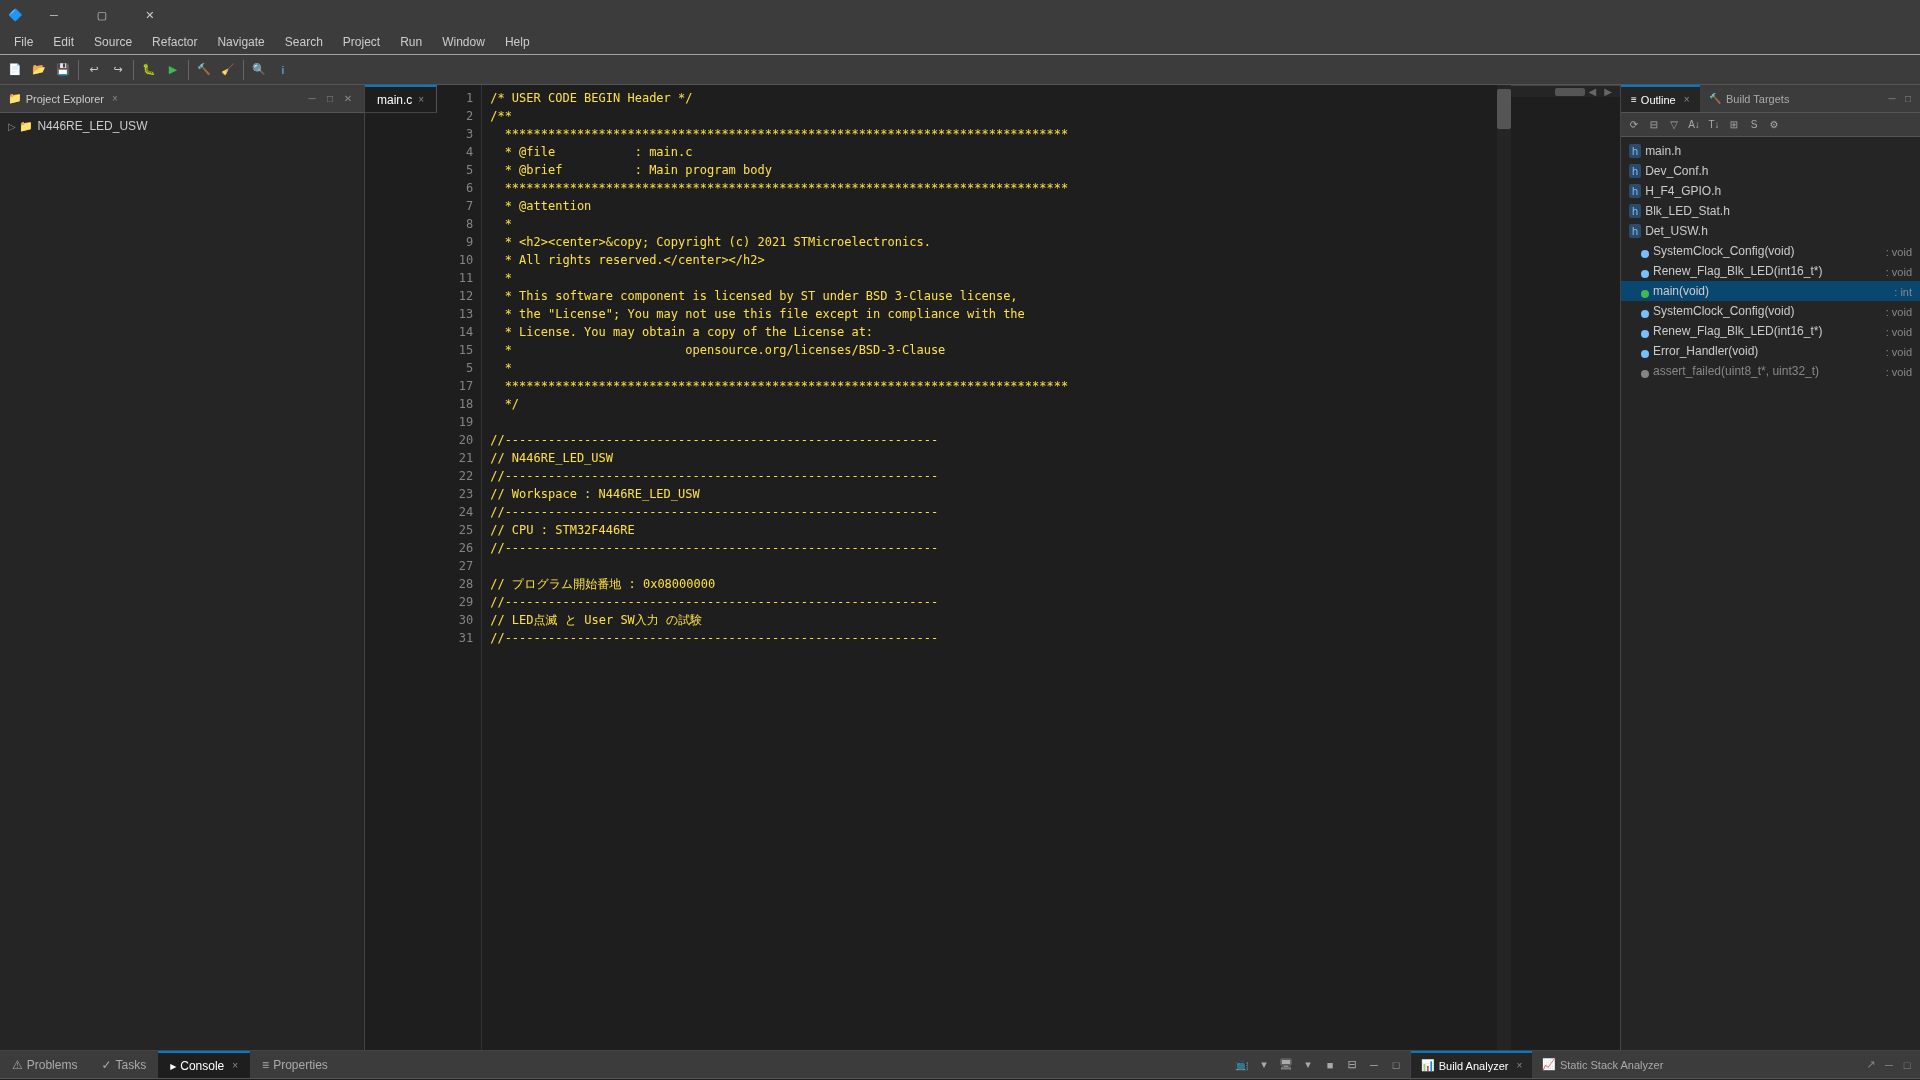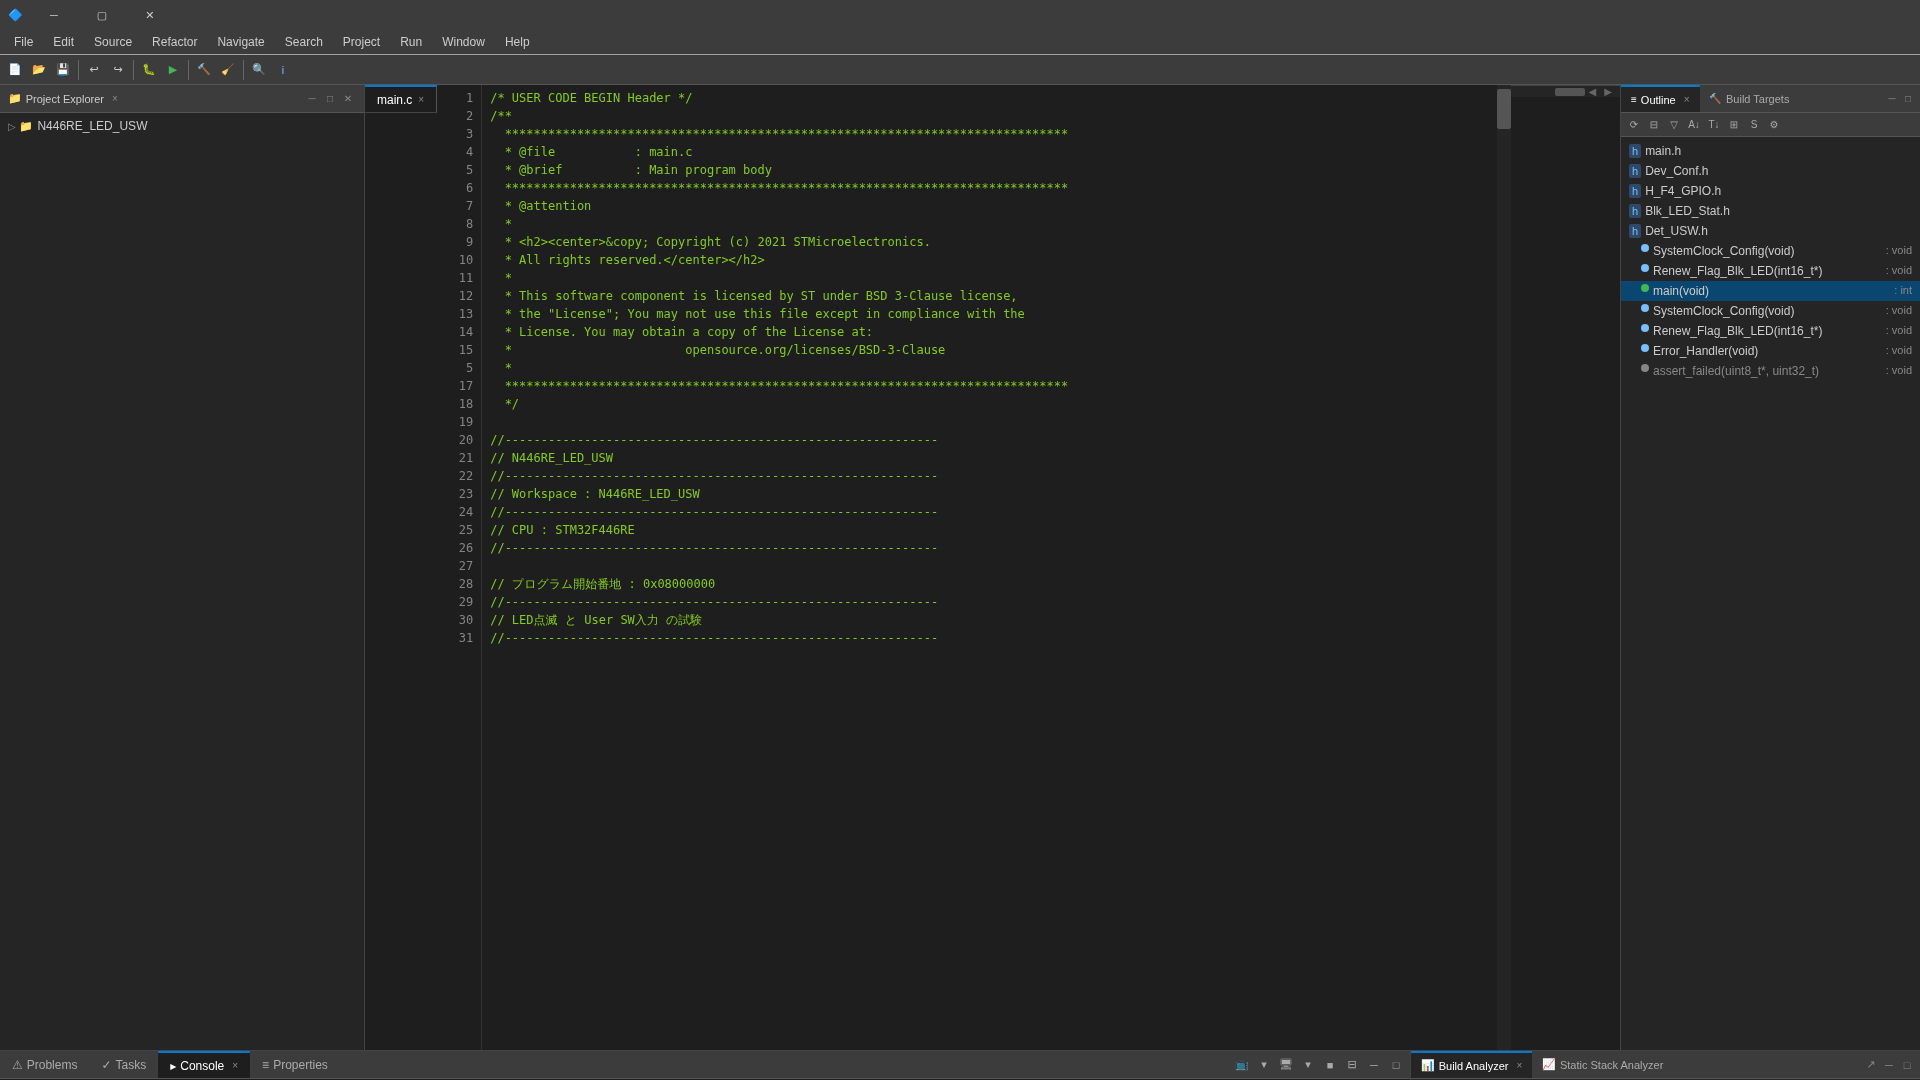--- a/index.html
+++ b/index.html
@@ -212,21 +212,21 @@
       line-height: 18px;
       padding: 4px 8px;
       overflow: auto;
       white-space: pre;
       color: #d4d4d4;
     }
     #editor-scrollbar {
       width: 14px;
       background: #252526;
     }
-    .code-comment { color: #84cc16; }
+    .code-comment { color: #fde047; }
 
     
     #right-panel {
       width: 300px;
       background: #252526;
       border-left: 1px solid #444;
       display: flex;
       flex-direction: column;
     }
     #right-panel-tabs {
@@ -281,21 +281,21 @@
     .outline-file {
       display: flex;
       align-items: center;
       padding: 3px 8px;
       font-size: 12px;
       color: #cccccc;
       gap: 4px;
     }
     .outline-item {
       display: flex;
-      align-items: flex-start;
+      align-items: flex-end;
       padding: 3px 8px 3px 20px;
       font-size: 12px;
       color: #cccccc;
       cursor: pointer;
       gap: 4px;
     }
     .outline-item.selected { background: #094771; }
     .outline-item .item-dot {
       width: 8px;
       height: 8px;

